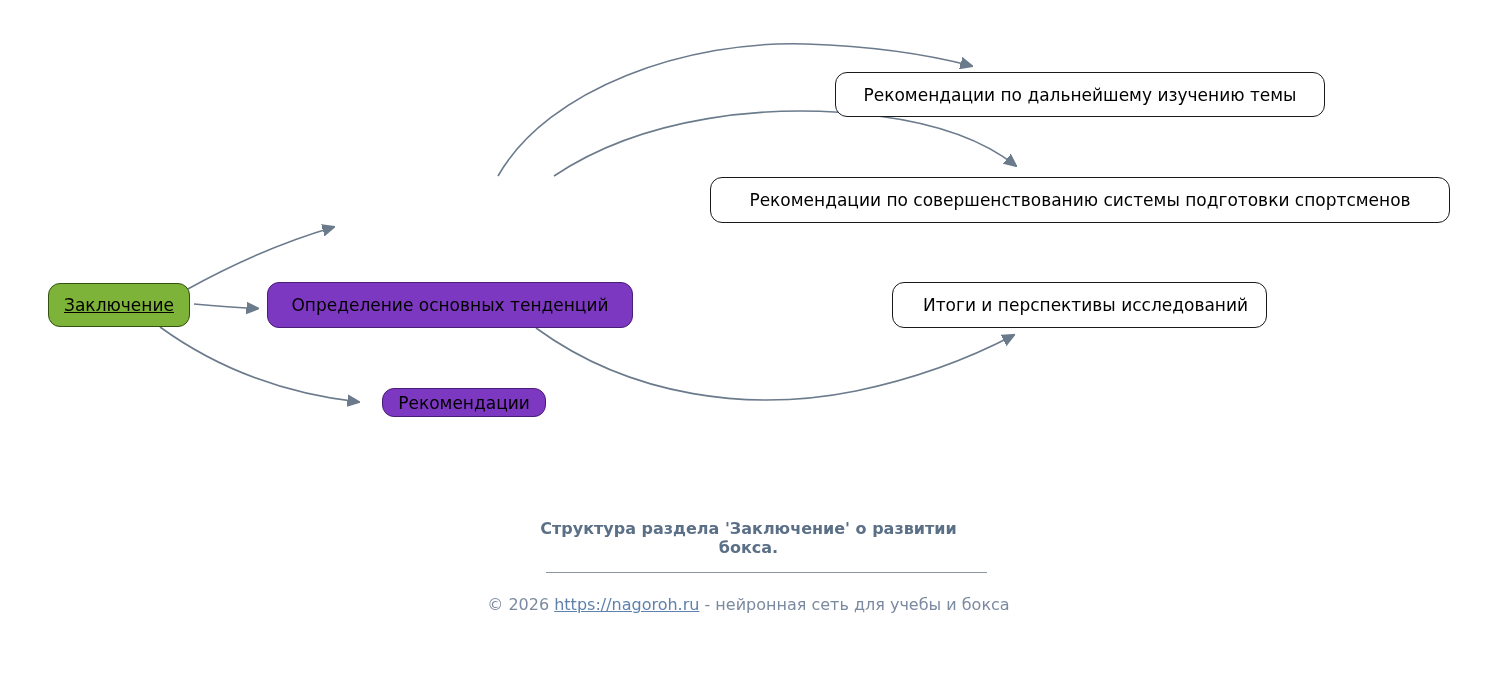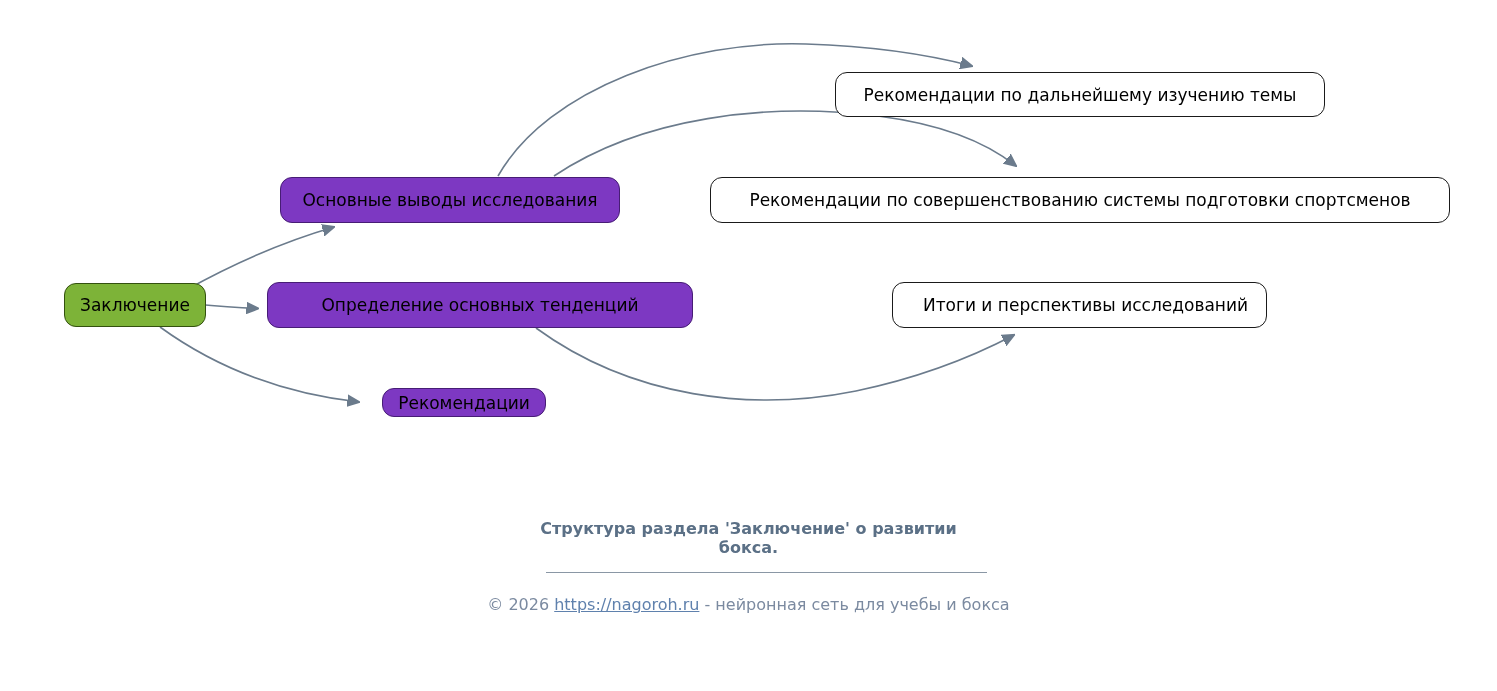--- a/index.html
+++ b/index.html
@@ -59,29 +59,26 @@
       </marker>
     </defs>
     <path d="M 186 290 C 238 261 286 241 334 227" marker-end="url(#arrow)"></path>
     <path d="M 194 304 C 217 306 237 307.5 258 308.5" marker-end="url(#arrow)"></path>
     <path d="M 160 327 C 222 372 288 394 359 402" marker-end="url(#arrow)"></path>
     <path d="M 498 176 C 548 88 688 40 806 44 C 868 46 926 54 972 66" marker-end="url(#arrow)"></path>
     <path d="M 554 176 C 642 117 768 102 878 116 C 940 124 986 142 1016 166" marker-end="url(#arrow)"></path>
     <path d="M 536 328 C 632 398 752 412 856 391 C 918 378 974 356 1014 335" marker-end="url(#arrow)"></path>
   </svg>
 
-  <div class="node root" style="left:64px;top:283px;width:142px;height:44px;">
+  <div class="node root" style="left:48px;top:283px;width:142px;height:44px;text-decoration:underline;">
     <span>Заключение</span>
   </div>
 
-  <div class="node branch" style="left:280px;top:177px;width:340px;height:46px;">
-    <span>Основные выводы исследования</span>
-  </div>
 
-  <div class="node branch" style="left:267px;top:282px;width:426px;height:46px;">
+  <div class="node branch" style="left:267px;top:282px;width:366px;height:46px;">
     <span>Определение основных тенденций</span>
   </div>
 
   <div class="node branch" style="left:382px;top:388px;width:164px;height:29px;">
     <span>Рекомендации</span>
   </div>
 
   <div class="node leaf" style="left:835px;top:72px;width:490px;height:45px;">
     <span>Рекомендации по дальнейшему изучению темы</span>
   </div>

